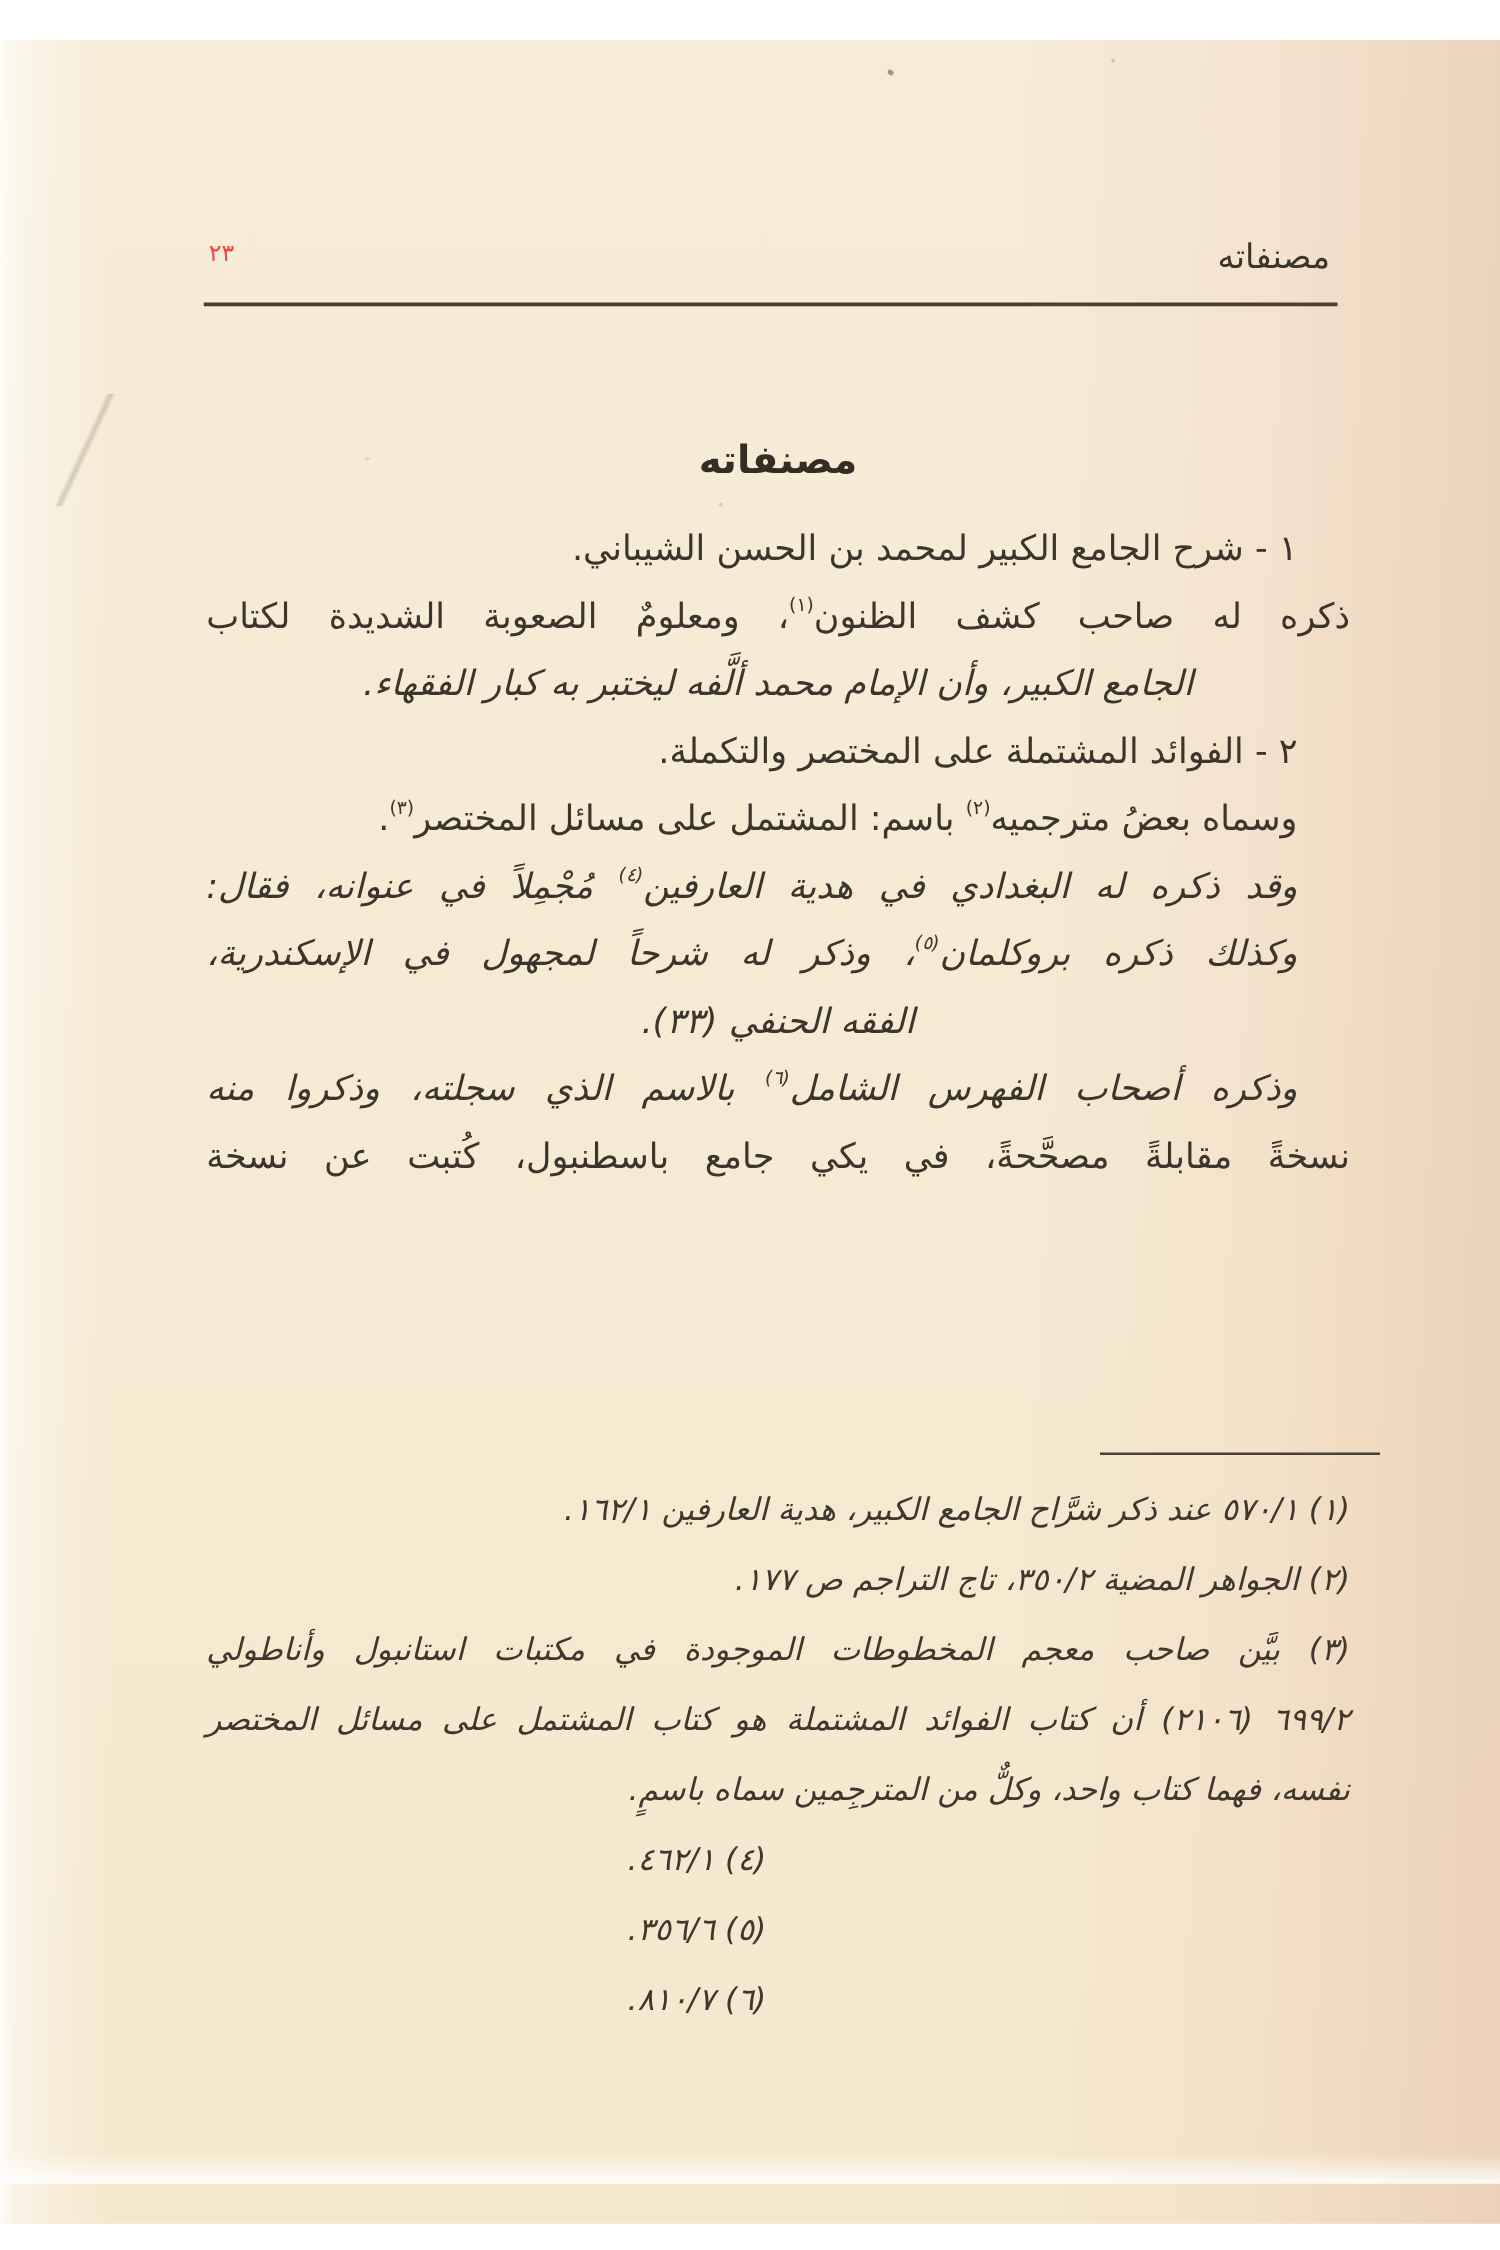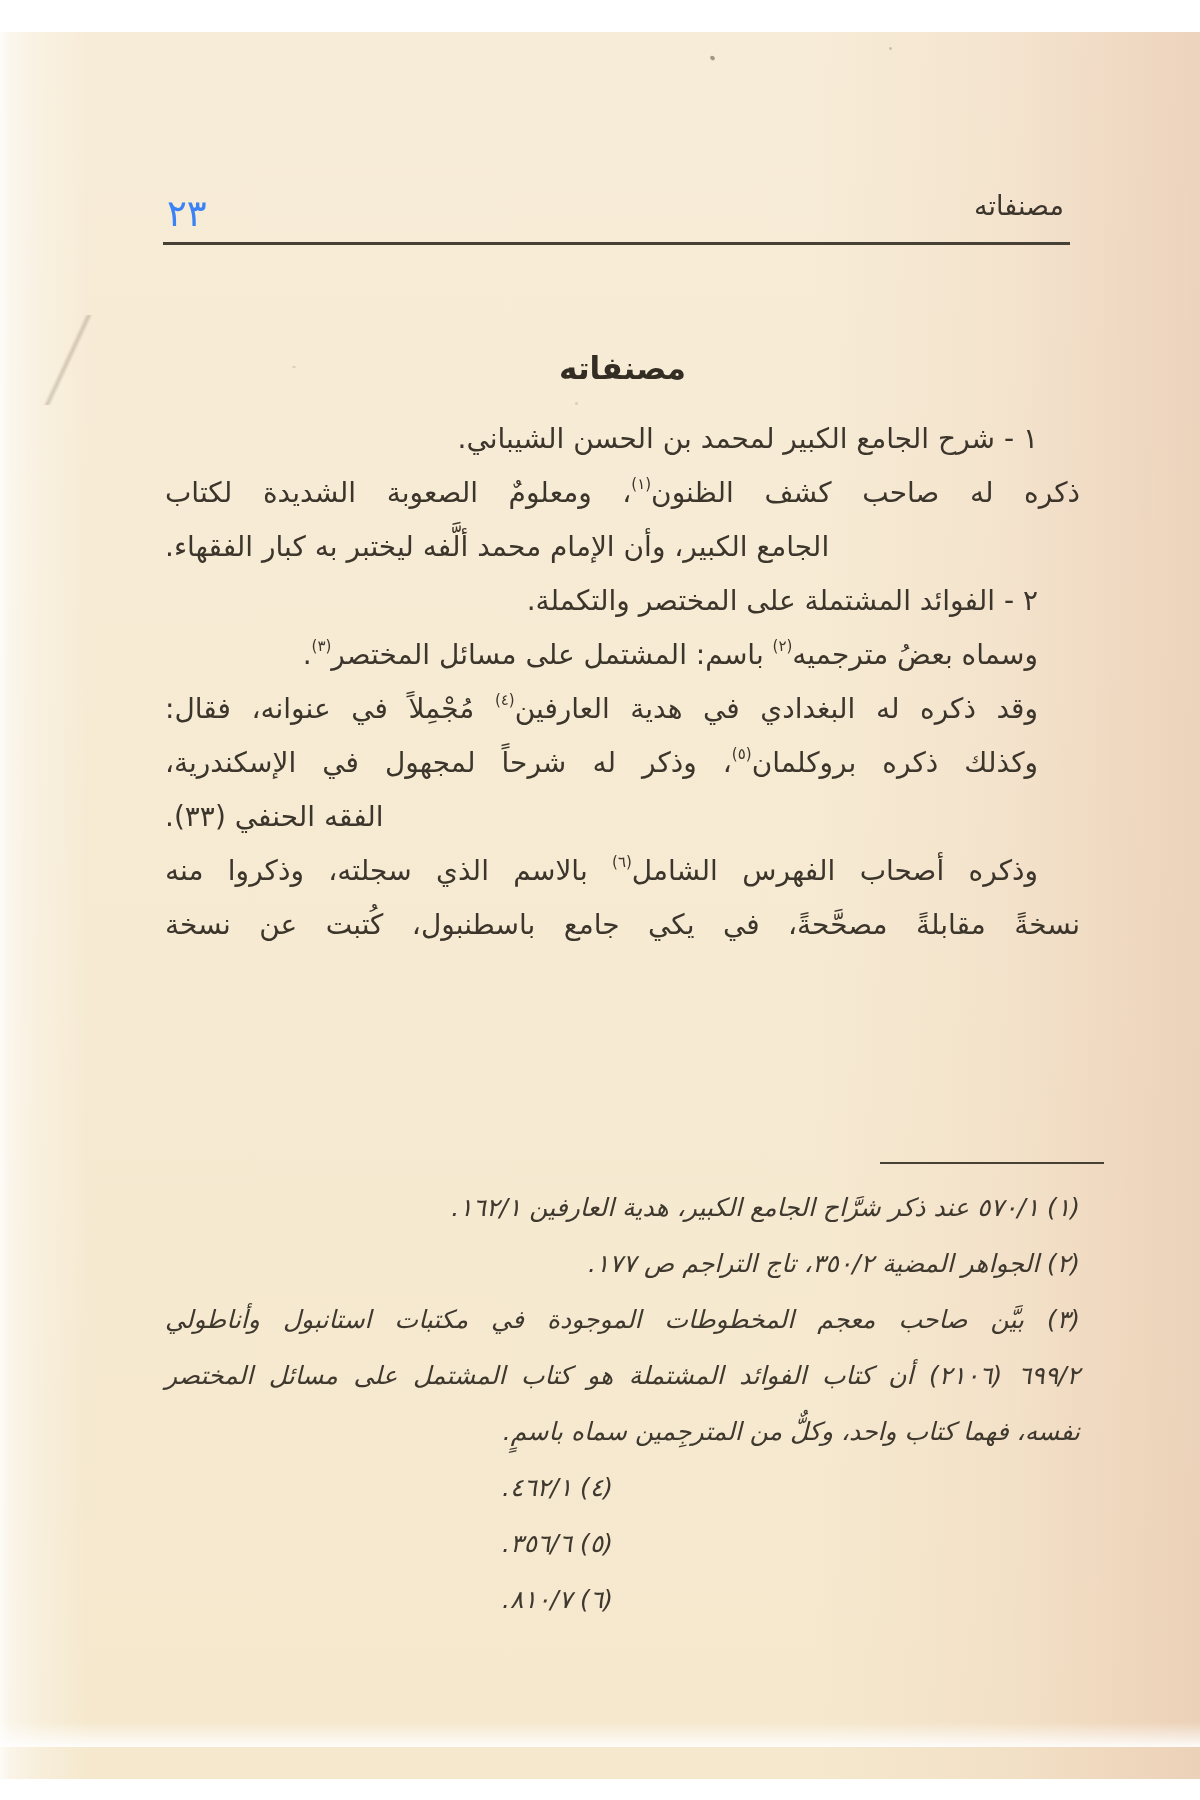--- a/index.html
+++ b/index.html
@@ -18,38 +18,38 @@
   .speck{position:absolute;border-radius:50%;background:rgba(92,80,66,.55);}
   .speck.s1{left:710px;top:56px;width:5px;height:4px;transform:rotate(35deg);}
   .speck.s2{left:889px;top:47px;width:3px;height:3px;opacity:.5;}
   .speck.s3{left:575px;top:402px;width:3px;height:3px;opacity:.35;}
   .speck.s4{left:292px;top:366px;width:4px;height:2px;opacity:.3;}
 
   .ink{color:#3c352b;}
   
   .header-row{position:absolute;left:163px;top:190px;width:907px;height:42px;direction:rtl;}
   .running-title{position:absolute;right:6px;top:0;font-size:27px;color:#3c352b;}
-  .page-number{position:absolute;left:4px;top:2px;font-size:37px;color:#3b82f6;letter-spacing:2px;text-align:center;}
+  .page-number{position:absolute;left:4px;top:2px;font-size:19px;color:#ef4444;letter-spacing:2px;text-align:center;}
   .header-rule{position:absolute;left:163px;top:242px;width:907px;height:3px;background:#474034;}
 
   
   .section-title{position:absolute;left:165px;top:350px;width:915px;text-align:center;
                  font-size:31px;font-weight:bold;color:#342d24;}
 
   
   .body-text{position:absolute;left:165px;top:412px;width:915px;direction:rtl;
              font-size:28px;line-height:54px;color:#3c352b;}
   .footnotes{position:absolute;left:165px;top:1180px;width:915px;direction:rtl;
              font-size:25px;line-height:56px;color:#3f382e;font-style:italic;}
   .line{white-space:nowrap;}
   .st-item{padding-right:42px;text-align:right;}
   .st-indent{padding-right:42px;text-align:right;}
-  .st-end{text-align:left;}
+  .st-end{text-align:center;font-style:italic;}
   .st-full{text-align:justify;text-align-last:justify;}
-  .st-indent-full{padding-right:42px;text-align:justify;text-align-last:justify;}
+  .st-indent-full{padding-right:42px;text-align:justify;text-align-last:justify;font-style:italic;}
   .st-right{text-align:right;}
   .st-right-indent{padding-right:130px;text-align:center;}
   .line sup{font-size:15px;line-height:0;position:relative;top:-3px;letter-spacing:0;}
 
   .footnote-rule{position:absolute;left:880px;top:1162px;width:224px;height:2px;background:#474034;}
 </style>
 </head>
 <body>
 
 <div class="screen">

